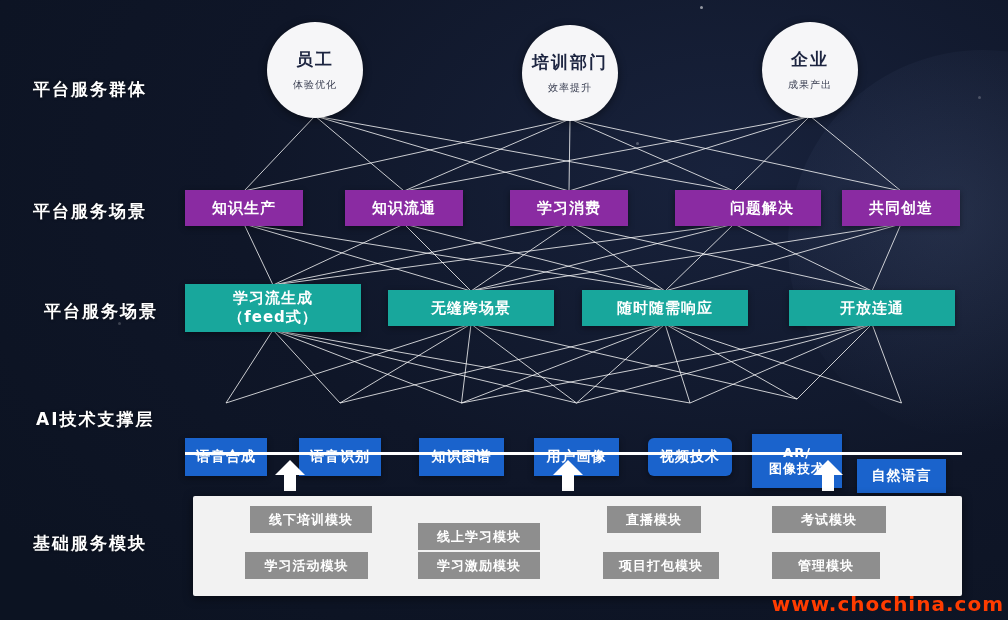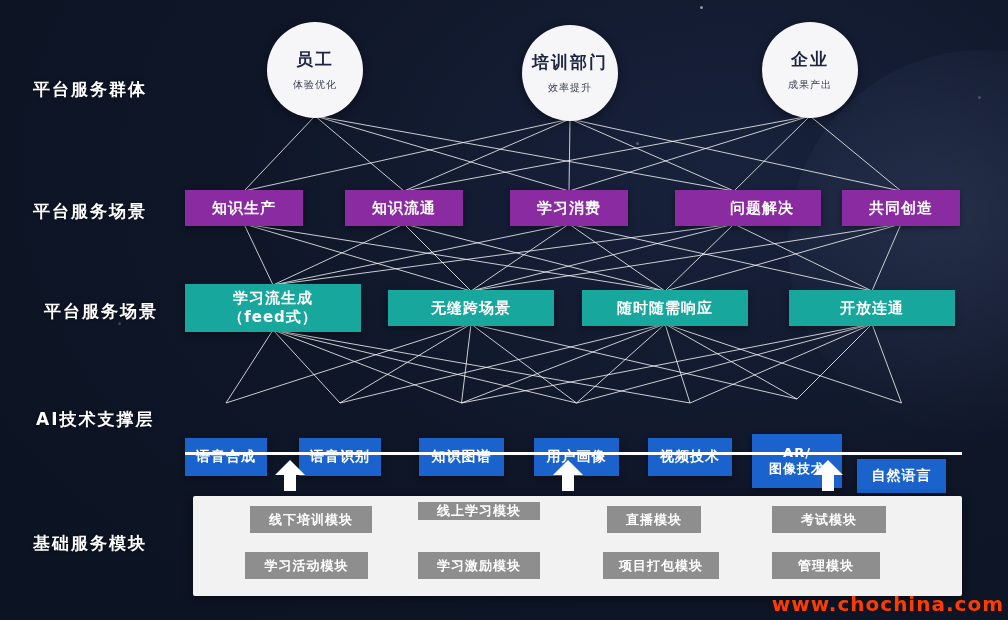--- a/index.html
+++ b/index.html
@@ -150,42 +150,42 @@
   <div class="node tbox" style="left:185px;top:284px;width:176px;height:48px;">学习流生成
 （feed式）</div>
   <div class="node tbox" style="left:388px;top:290px;width:166px;height:36px;">无缝跨场景</div>
   <div class="node tbox" style="left:582px;top:290px;width:166px;height:36px;">随时随需响应</div>
   <div class="node tbox" style="left:789px;top:290px;width:166px;height:36px;">开放连通</div>
 
   <div class="node abox" style="left:185px;top:402px;width:82px;height:38px;">语音合成</div>
   <div class="node abox" style="left:299px;top:402px;width:82px;height:38px;">语音识别</div>
   <div class="node abox" style="left:419px;top:402px;width:85px;height:38px;">知识图谱</div>
   <div class="node abox" style="left:534px;top:402px;width:85px;height:38px;">用户画像</div>
-  <div class="node abox" style="left:648px;top:402px;width:84px;height:38px;">视频技术</div>
+  <div class="node abox" style="left:648px;top:402px;width:84px;height:38px;border-radius:6px;">视频技术</div>
   <div class="node abox" style="left:752px;top:398px;width:90px;height:54px;font-size:13px;">AR/
 图像技术</div>
   <div class="node abox" style="left:857px;top:423px;width:89px;height:34px;">自然语言</div>
 
   <div class="divider" style="left:185px;top:452px;width:777px;height:3px;"></div>
   <div class="arrow" style="left:275px;top:460px;">
       <div class="head"></div>
       <div class="stem"></div>
     </div>
   <div class="arrow" style="left:553px;top:460px;">
       <div class="head"></div>
       <div class="stem"></div>
     </div>
   <div class="arrow" style="left:813px;top:460px;">
       <div class="head"></div>
       <div class="stem"></div>
     </div>
 
   <div class="panel">
     <div class="mbox" style="left:57px;top:10px;width:122px;height:27px;">线下培训模块</div>
-    <div class="mbox" style="left:225px;top:6px;width:122px;height:18px;">线上学习模块</div>
+    <div class="mbox" style="left:225px;top:27px;width:122px;height:27px;">线上学习模块</div>
     <div class="mbox" style="left:414px;top:10px;width:94px;height:27px;">直播模块</div>
     <div class="mbox" style="left:579px;top:10px;width:114px;height:27px;">考试模块</div>
     <div class="mbox" style="left:52px;top:56px;width:123px;height:27px;">学习活动模块</div>
     <div class="mbox" style="left:225px;top:56px;width:122px;height:27px;">学习激励模块</div>
     <div class="mbox" style="left:410px;top:56px;width:116px;height:27px;">项目打包模块</div>
     <div class="mbox" style="left:579px;top:56px;width:108px;height:27px;">管理模块</div>
   </div>
 
   <div class="watermark">www.chochina.com</div>
 </div>

